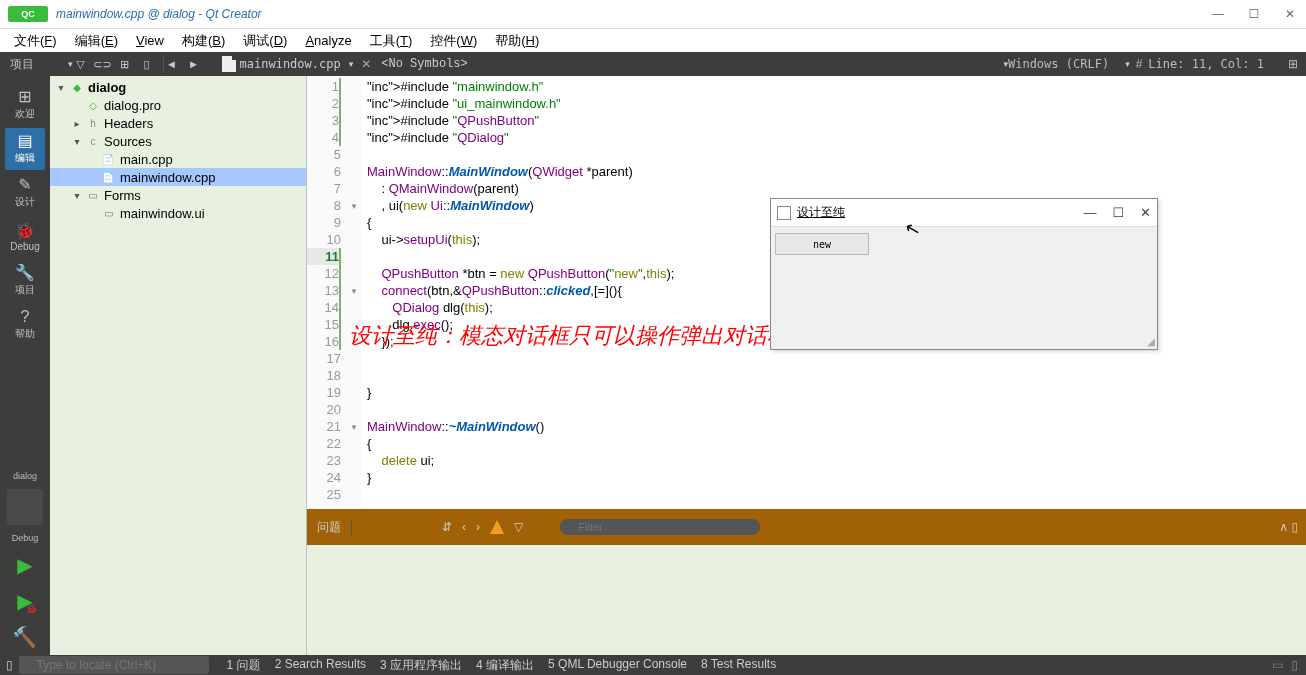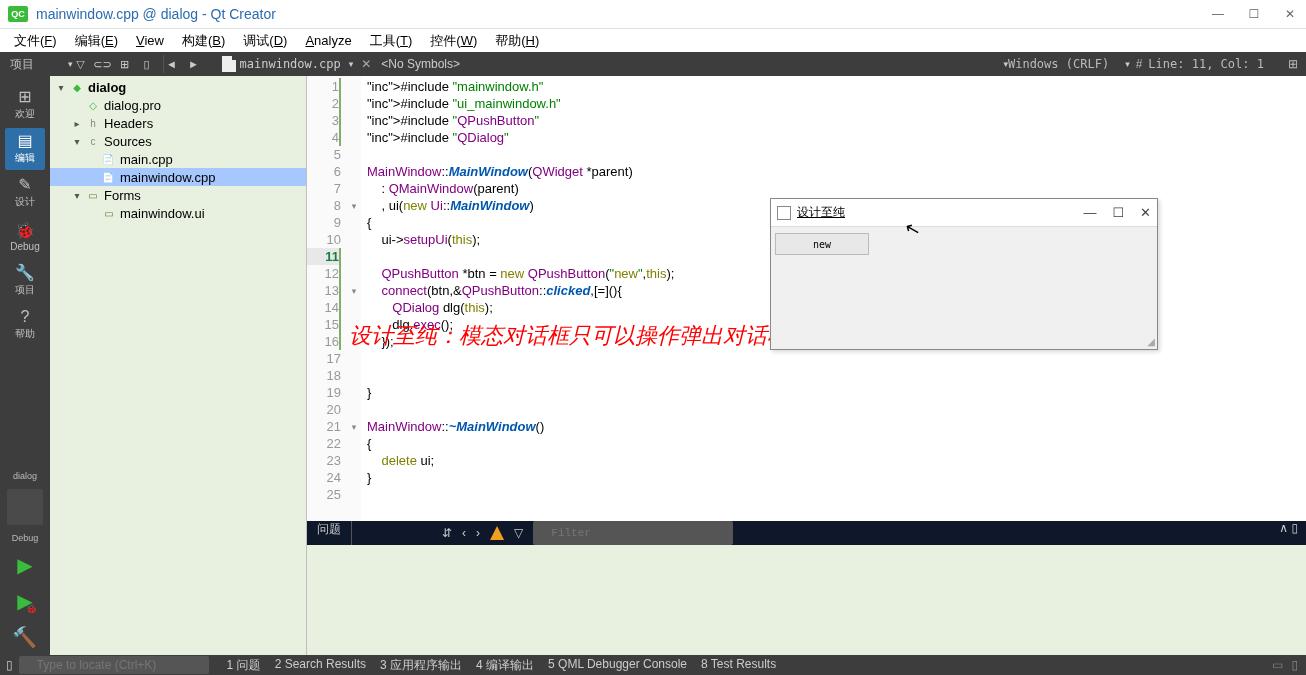--- a/index.html
+++ b/index.html
@@ -1,38 +1,38 @@
 <!DOCTYPE html>
 <html><head>
 <meta charset="utf-8">
 <style>
 * { margin: 0; padding: 0; box-sizing: border-box; font-family: "Segoe UI", Arial, sans-serif; }
 body { width: 1306px; height: 675px; background: #fff; overflow: hidden; position: relative; font-size: 12px; }
 
 .titlebar { height: 28px; background: #fff; display: flex; align-items: center; padding: 0 8px; }
-.titlebar .qc-icon { width: 20px; height: 16px; background: #3bbb3b; border-radius: 2px; display:flex; align-items:center; justify-content:center; color:#fff; font-size:9px; font-weight:bold; margin-right: 8px; }
-.titlebar .title { color: #2b6cb0; font-size: 14px; }
+.titlebar .qc-icon { width: 40px; height: 16px; background: #3bbb3b; border-radius: 2px; display:flex; align-items:center; justify-content:center; color:#fff; font-size:9px; font-weight:bold; margin-right: 8px; }
+.titlebar .title { color: #2b6cb0; font-size: 12px; font-style: italic; }
 .titlebar .win-controls { margin-left: auto; display: flex; gap: 20px; color: #666; }
 .titlebar .win-controls span { cursor: default; width:16px; text-align:center; }
 
 .menubar { height: 24px; display: flex; align-items: center; padding: 0 6px; gap: 2px; border-top: 1px solid #e0e0e0; }
 .menubar .menu-item { padding: 2px 8px; font-size: 13px; }
 .menubar .menu-item u { text-decoration: underline; }
 
 .toolbar-dark { height: 24px; background: #3d3d3d; display: flex; align-items: center; color: #bbb; font-size: 12px; }
 .toolbar-dark .proj-label { padding: 0 26px 0 10px; }
 .toolbar-dark .tool-icons { display:flex; gap:6px; align-items:center; padding-right:8px;}
 .toolbar-dark .tool-icons span { width:16px; height:16px; display:inline-flex; align-items:center; justify-content:center; color:#ccc; font-size:11px;}
 .toolbar-dark .divider { width:1px; height:18px; background:#555;}
 .toolbar-dark .file-icon { width:14px; height:16px; background:#eee; margin: 0 4px 0 12px; position:relative;}
 .toolbar-dark .file-icon::after { content:""; position:absolute; top:0; right:0; width:4px; height:4px; background:#3d3d3d;}
 .toolbar-dark .filename { font-family:"Consolas",monospace; color:#ccc; }
 .toolbar-dark .selectdrop { margin-left: 8px; color:#ccc; font-size:9px;}
 .toolbar-dark .closex { margin-left:8px; color:#aaa;}
-.toolbar-dark .nosymbols { margin-left:10px; font-family:Liberation Sans, sans-serif; color:#ccc;}
+.toolbar-dark .nosymbols { margin-left:10px; font-family:Liberation Mono, monospace; color:#ccc;}
 .toolbar-dark .spacer { flex:1; }
 .toolbar-dark .enc { font-family:"Consolas",monospace; margin-right:8px;}
 .toolbar-dark .linecol { font-family:"Consolas",monospace; margin-right:24px;}
 
 .body-row { display: flex; height: calc(100% - 28px - 24px - 24px - 20px); }
 
 .leftbar { width: 50px; background: #3d3d3d; display: flex; flex-direction: column; align-items: center; padding-top: 8px; }
 .leftbar .nav-item { width: 40px; height: 42px; display:flex; flex-direction:column; align-items:center; justify-content:center; color:#c0c0c0; font-size:10px; gap:2px; margin-bottom:2px; border-radius:2px; }
 .leftbar .nav-item.active { background:#2f6fa7; color:#fff; }
 .leftbar .nav-item .icon { font-size:16px; line-height:1; }
@@ -63,25 +63,25 @@
 .gutter .current { background:#e8e8e8; font-weight:bold; color:#15803d;}
 .foldcol { width:14px; background:#fafafa; padding-top:2px;}
 .foldcol .f { height:17px; display:flex; align-items:center; justify-content:center; color:#888; font-size:9px;}
 .code { padding-top:2px; padding-left:6px; line-height:17px; white-space:pre; }
 .code .line { height:17px; }
 .kw { color:#808000; } .str { color:#008000; }
 .type { color:#800080; } .fn { color:#0057ae; font-weight:bold; font-style:italic;}
 .cls { color:#800080; }
 .overlay-text { position:absolute; left:42px; top:245px; font-size:22px; color:#ff0000; font-style:italic; font-family:"SimSun",serif; font-weight:500;}
 
-.problems-bar { height:24px; background:#0f172a; display:flex; color:#ccc; font-size:12px;}
+.problems-bar { height:36px; background:#a16207; display:flex; align-items:center; color:#ccc; font-size:12px;}
 .problems-bar .label { padding:0 10px; border-right:1px solid #555;}
 .problems-bar .icons { display:flex; gap:10px; padding:0 10px; align-items:center;}
 .problems-bar .warn { width:14px; height:14px; background:#f0a020; clip-path: polygon(50% 0, 100% 100%, 0 100%); }
-.problems-bar .filter-input { flex:1; max-width:200px; background:#555; border:none; color:#ccc; padding:2px 6px 2px 18px; border-radius:2px; font-size:11px; margin-left:0;font-family:Liberation Mono, monospace;}
+.problems-bar .filter-input { flex:1; max-width:200px; background:#555; border:none; color:#ccc; padding:2px 6px 2px 18px; border-radius:8px; font-size:11px; margin-left:27px;}
 .problems-pane { flex:0 0 110px; background:#e8f0e0; }
 
 .statusbar { height:20px; background:#3d3d3d; display:flex; align-items:center; color:#ccc; font-size:12px; font-family:"Consolas",monospace;}
 .statusbar .sb-left { display:flex; align-items:center; gap:6px; padding:0 6px;}
 .statusbar .sb-search { background:#555; border:none; color:#999; padding:2px 6px 2px 18px; width:190px; font-size:12px; border-radius:2px;}
 .statusbar .sb-items { display:flex; gap:14px; margin-left:12px;}
 .statusbar .spacer { flex:1; }
 .statusbar .sb-right { display:flex; gap:8px; padding-right:8px; color:#888;}
 
 

